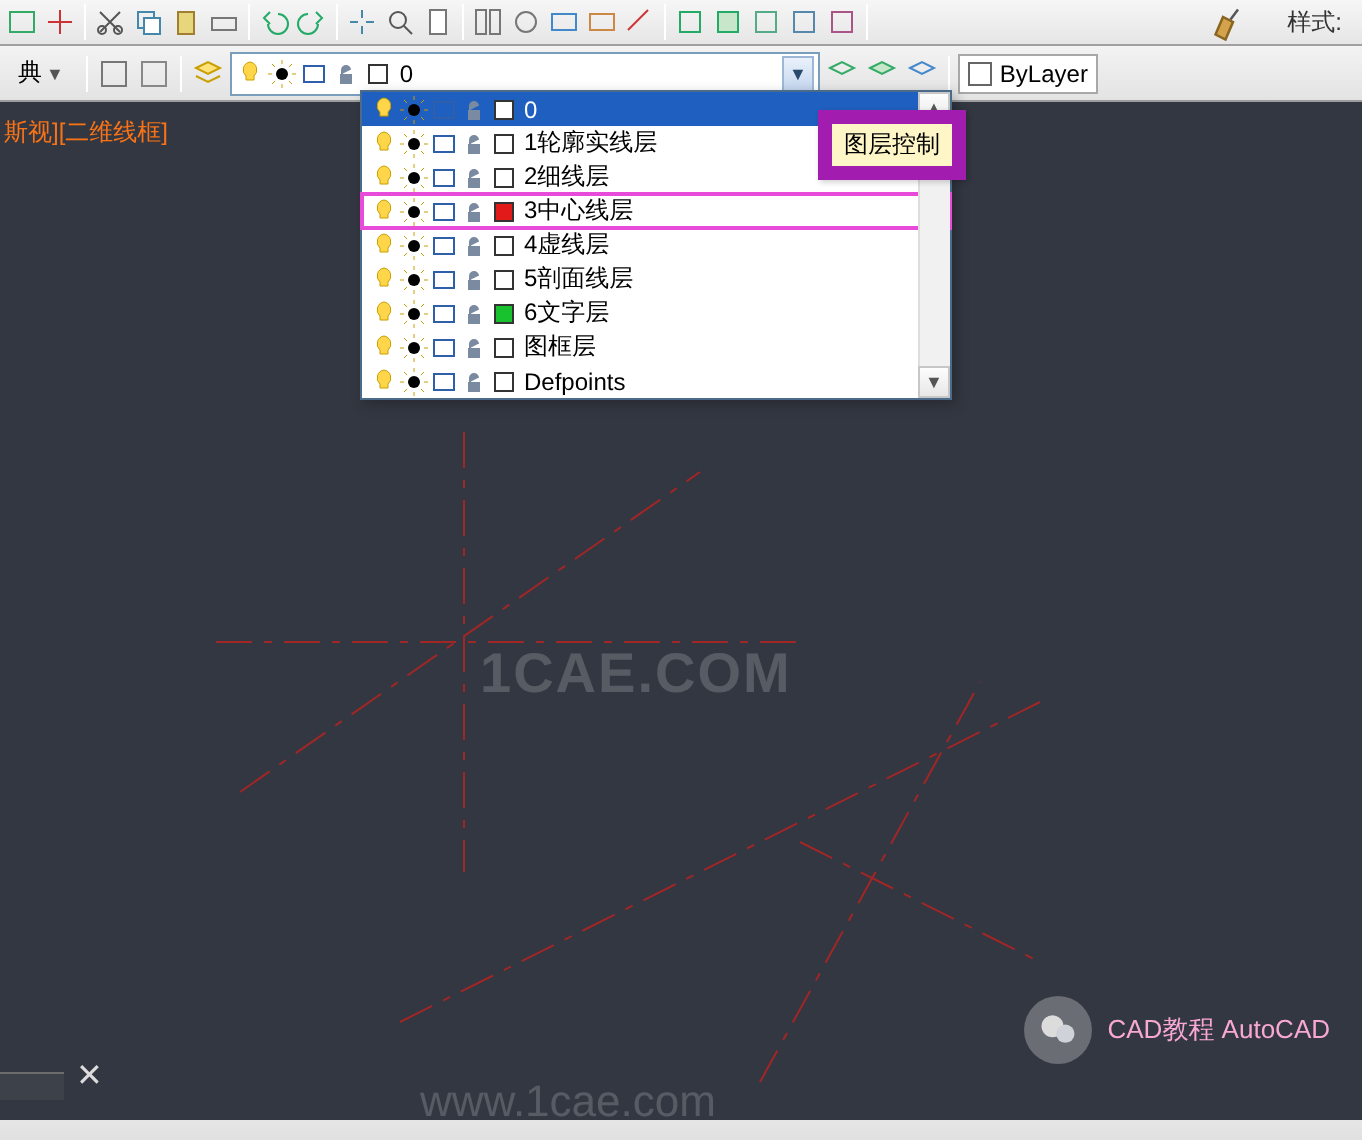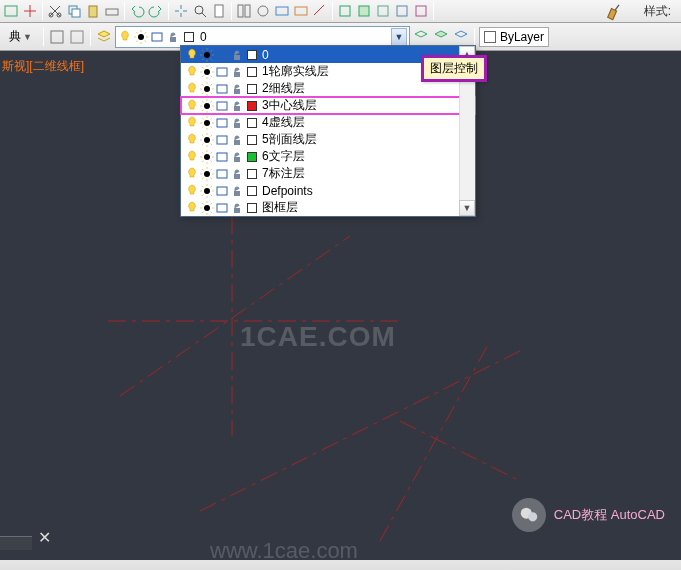--- a/index.html
+++ b/index.html
@@ -38,21 +38,21 @@
 .layer-dd .scroll-down { bottom: 0; }
 
 .layer-row { height: 17px; display: flex; align-items: center; gap: 1px; padding: 0 2px 0 4px; font-size: 12px; cursor: pointer; }
 .layer-row.sel { background: #1f5fbf; color: #fff; }
 .layer-row.hl { outline: 2px solid #e84bd9; outline-offset: -1px; }
 .lr-ico { width: 14px; height: 14px; display: inline-flex; align-items: center; justify-content: center; }
 .lr-sw { width: 10px; height: 10px; border: 1px solid #333; margin: 0 2px; }
 .lr-name { padding-left: 2px; white-space: nowrap; }
 
 
-.tooltip { position: absolute; top: 55px; left: 421px; background: #fff6c8; border: 3px solid #a21caf; font-size: 12px; padding: 2px 6px; box-shadow: 1px 1px 3px rgba(0,0,0,.2); z-index: 11; }
+.tooltip { position: absolute; top: 55px; left: 409px; background: #fff6c8; border: 7px solid #a21caf; font-size: 12px; padding: 2px 6px; box-shadow: 1px 1px 3px rgba(0,0,0,.2); z-index: 11; }
 
 
 .canvas { position: absolute; top: 51px; left: 0; right: 0; bottom: 0; background: #333741; }
 .wm1 { position: absolute; top: 270px; left: 240px; font-size: 28px; font-weight: bold; font-family: Arial, sans-serif; color: rgba(255,255,255,.18); letter-spacing: 1px; }
 .wm2 { position: absolute; bottom: 6px; left: 210px; font-size: 22px; font-family: Arial, sans-serif; color: rgba(255,255,255,.18); }
 .credit { position: absolute; bottom: 38px; right: 16px; font-size: 13px; color: #f9a8d4; display: flex; align-items: center; gap: 8px; }
 .credit .wx { width: 34px; height: 34px; border-radius: 50%; background: #6a6d74; display: flex; align-items: center; justify-content: center; }
 
 
 .tab-x { position: absolute; bottom: 26px; left: 38px; width: 18px; height: 16px; color: #dcdcdc; font-size: 16px; z-index: 4; }
@@ -506,21 +506,21 @@
             <rect x="2" y="3" width="10" height="8" fill="none" stroke="#2f5faa"></rect>
           </svg>
         </span>
         <span class="lr-ico lock open">
           <svg viewBox="0 0 14 14">
             <rect x="4" y="7" width="6" height="5" fill="#7a8aa0"></rect>
             <path d="M5 7V5a2 2 0 0 1 4 0" fill="none" stroke="#7a8aa0"></path>
           </svg>
         </span>
         <span class="lr-sw" style="background:#ffffff"></span>
-        <span class="lr-name">7标注层</span>
+        <span class="lr-name">图框层</span>
       </div>
       <div class="layer-row">
         <span class="lr-ico bulb-on">
           <svg viewBox="0 0 14 14">
             <path d="M7 1a4 4 0 0 1 2 7v2H5V8a4 4 0 0 1 2-7z"></path>
           </svg>
         </span>
         <span class="lr-ico sun">
           <svg viewBox="0 0 14 14">
             <circle cx="7" cy="7" r="3"></circle>
@@ -533,46 +533,20 @@
           </svg>
         </span>
         <span class="lr-ico lock open">
           <svg viewBox="0 0 14 14">
             <rect x="4" y="7" width="6" height="5" fill="#7a8aa0"></rect>
             <path d="M5 7V5a2 2 0 0 1 4 0" fill="none" stroke="#7a8aa0"></path>
           </svg>
         </span>
         <span class="lr-sw" style="background:#ffffff"></span>
         <span class="lr-name">Defpoints</span>
-      </div>
-      <div class="layer-row">
-        <span class="lr-ico bulb-on">
-          <svg viewBox="0 0 14 14">
-            <path d="M7 1a4 4 0 0 1 2 7v2H5V8a4 4 0 0 1 2-7z"></path>
-          </svg>
-        </span>
-        <span class="lr-ico sun">
-          <svg viewBox="0 0 14 14">
-            <circle cx="7" cy="7" r="3"></circle>
-            <path d="M7 0v2M7 12v2M0 7h2M12 7h2M2 2l1.5 1.5M10.5 10.5L12 12M12 2l-1.5 1.5M3.5 10.5L2 12" stroke="#c89f00"></path>
-          </svg>
-        </span>
-        <span class="lr-ico">
-          <svg viewBox="0 0 14 14">
-            <rect x="2" y="3" width="10" height="8" fill="none" stroke="#2f5faa"></rect>
-          </svg>
-        </span>
-        <span class="lr-ico lock open">
-          <svg viewBox="0 0 14 14">
-            <rect x="4" y="7" width="6" height="5" fill="#7a8aa0"></rect>
-            <path d="M5 7V5a2 2 0 0 1 4 0" fill="none" stroke="#7a8aa0"></path>
-          </svg>
-        </span>
-        <span class="lr-sw" style="background:#ffffff"></span>
-        <span class="lr-name">图框层</span>
       </div>
     </div>
   <div class="scroll-track">
     <div class="scroll-up">▲</div>
     <div class="scroll-down">▼</div>
   </div>
 </div>
 
 <div class="tooltip">图层控制</div>
 

